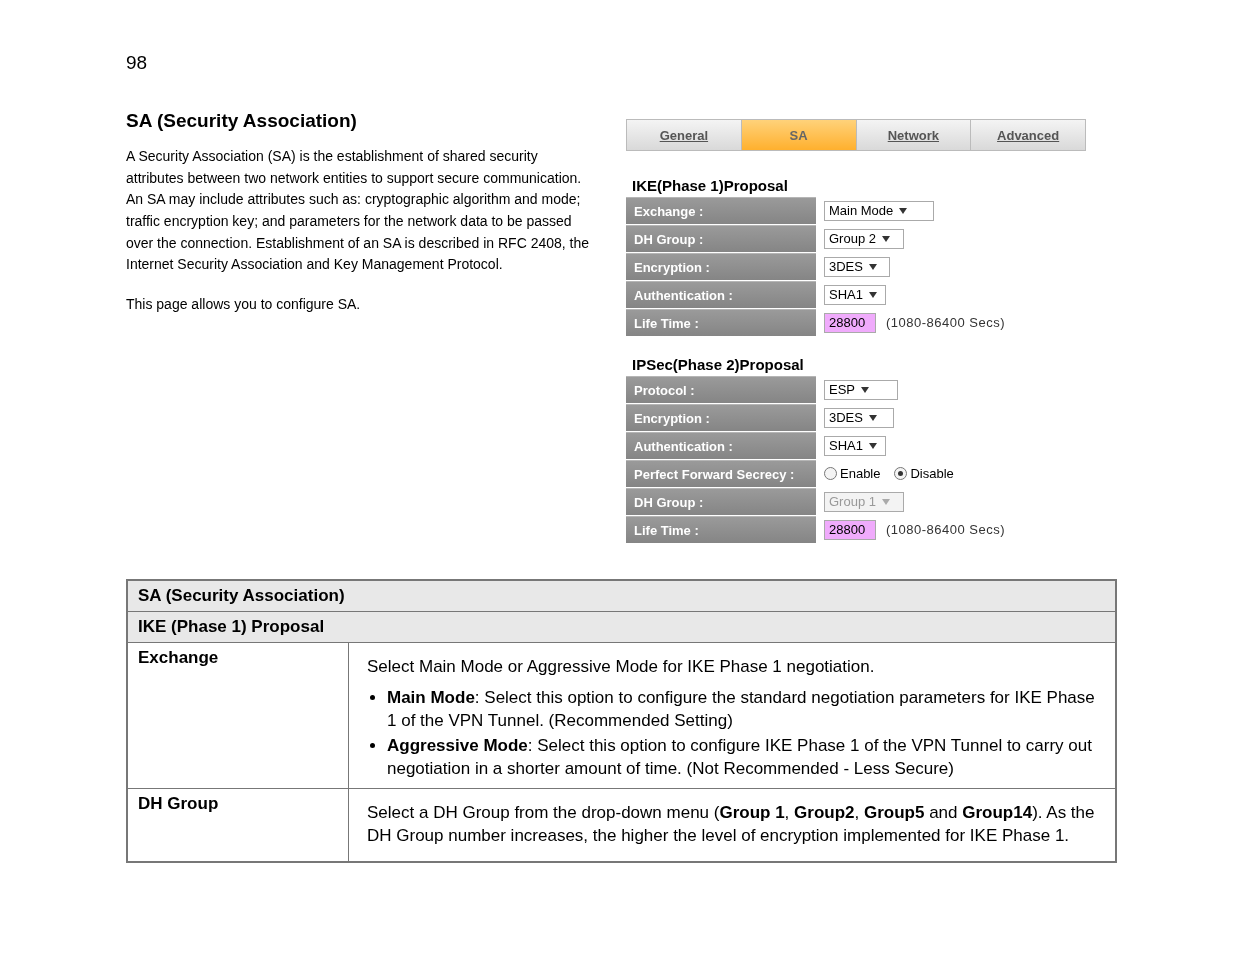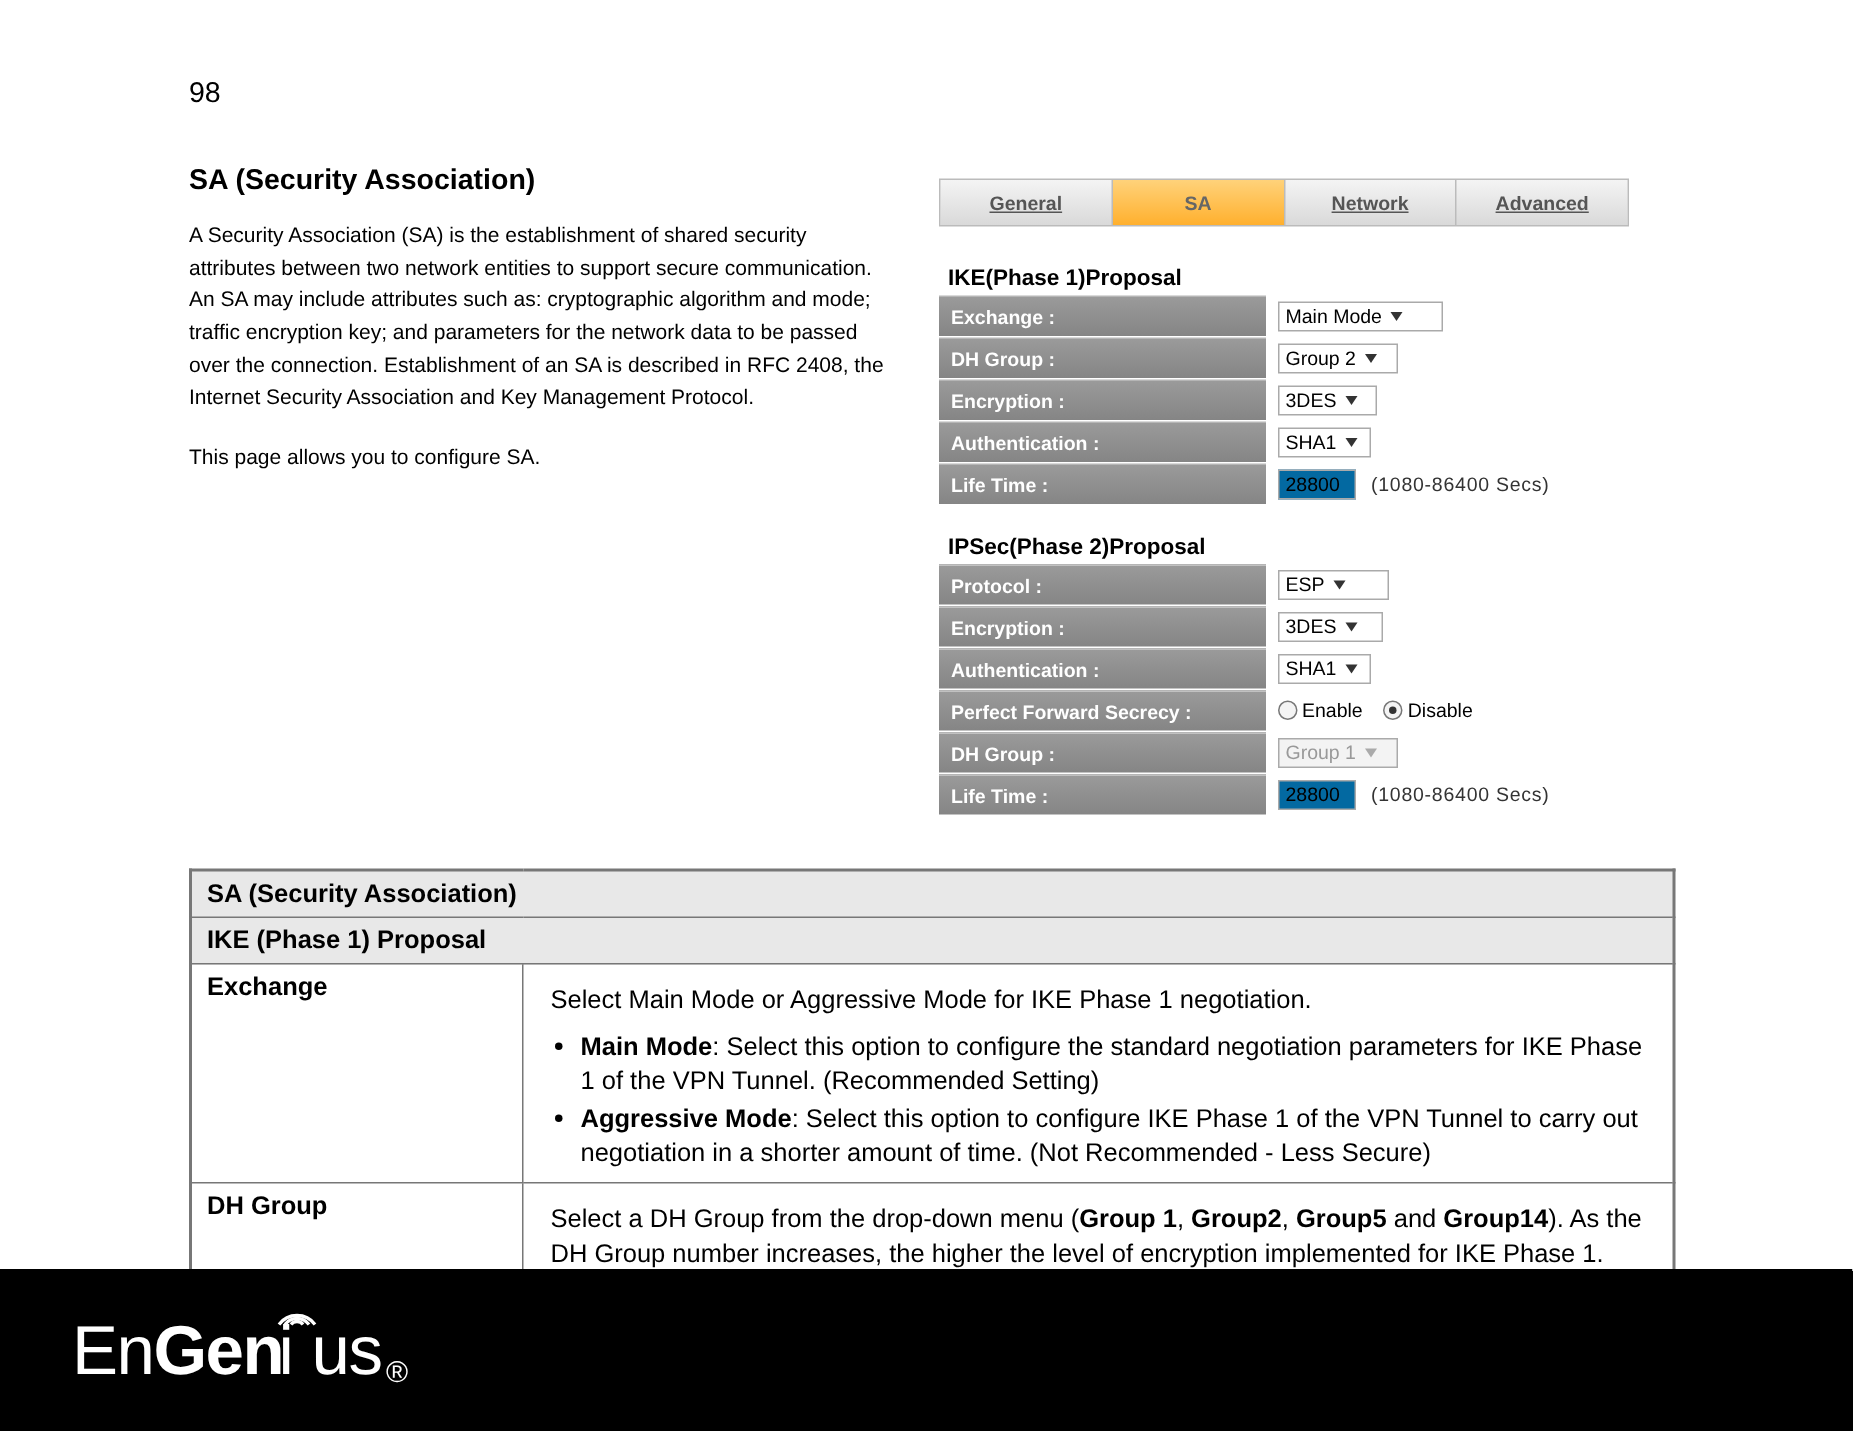--- a/index.html
+++ b/index.html
@@ -82,21 +82,21 @@
     margin: 26px 0 2px 6px;
     color: #000;
   }
   .field-row {
     display: flex;
     align-items: center;
     border-top: 1px solid #fff;
     height: 27px;
   }
   .field-label {
-    width: 218px;
+    width: 190px;
     background: linear-gradient(#9a9a9a, #858585);
     border-top: 1px solid #b5b5b5;
     color: #fff;
     font-weight: bold;
     font-size: 13px;
     padding-left: 8px;
     display: flex;
     align-items: center;
     height: 100%;
     box-sizing: border-box;
@@ -121,21 +121,21 @@
   .fake-select.disabled { color: #999; background:#f3f3f3; }
   .caret {
     margin-left: 6px;
     width: 0; height: 0;
     border-left: 4px solid transparent;
     border-right: 4px solid transparent;
     border-top: 6px solid #333;
   }
   .fake-input {
     border: 1px solid #aaa;
-    background: #0369a1;
+    background: #f0abfc;
     font-size: 13px;
     padding: 1px 4px;
     width: 52px;
     height: 20px;
     box-sizing: border-box;
     display: inline-flex;
     align-items: center;
   }
   .hint {
     margin-left: 10px;
@@ -366,28 +366,13 @@
         <td>
           <p>
             <span>Select a DH Group from the drop-down menu (</span><b>Group 1</b><span>, </span><b>Group2</b><span>, </span><b>Group5</b><span> and </span><b>Group14</b><span>). As the DH Group number increases, the higher the level of encryption implemented for IKE Phase 1.</span>
           </p>
         </td>
       </tr>
     </tbody>
       </table>
   </div>
 
-  <div class="footer">
-    <div class="logo">
-      <span>En</span>
-        <span class="g">Gen</span>
-        <span class="wifi">i
-        <svg width="30" height="22" viewBox="0 0 30 22">
-          <path d="M3 20 A15 15 0 0 1 27 20" stroke="#fff" stroke-width="2.2" fill="none"></path>
-          <path d="M7 20 A10 10 0 0 1 23 20" stroke="#fff" stroke-width="2.2" fill="none"></path>
-          <path d="M11 20 A5 5 0 0 1 19 20" stroke="#fff" stroke-width="2.2" fill="none"></path>
-        </svg>
-      </span>
-        <span>us</span>
-        <span class="reg">®</span>
-    </div>
-  </div>
 </div>
 
 </body></html>

